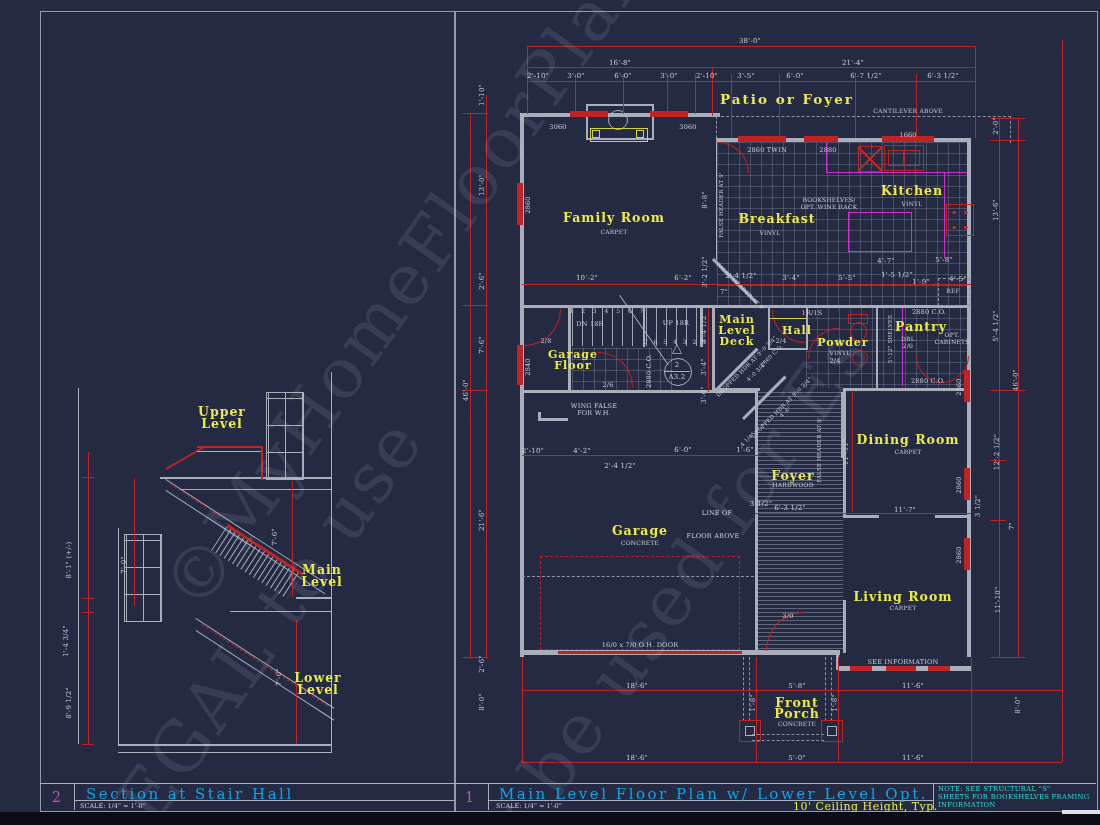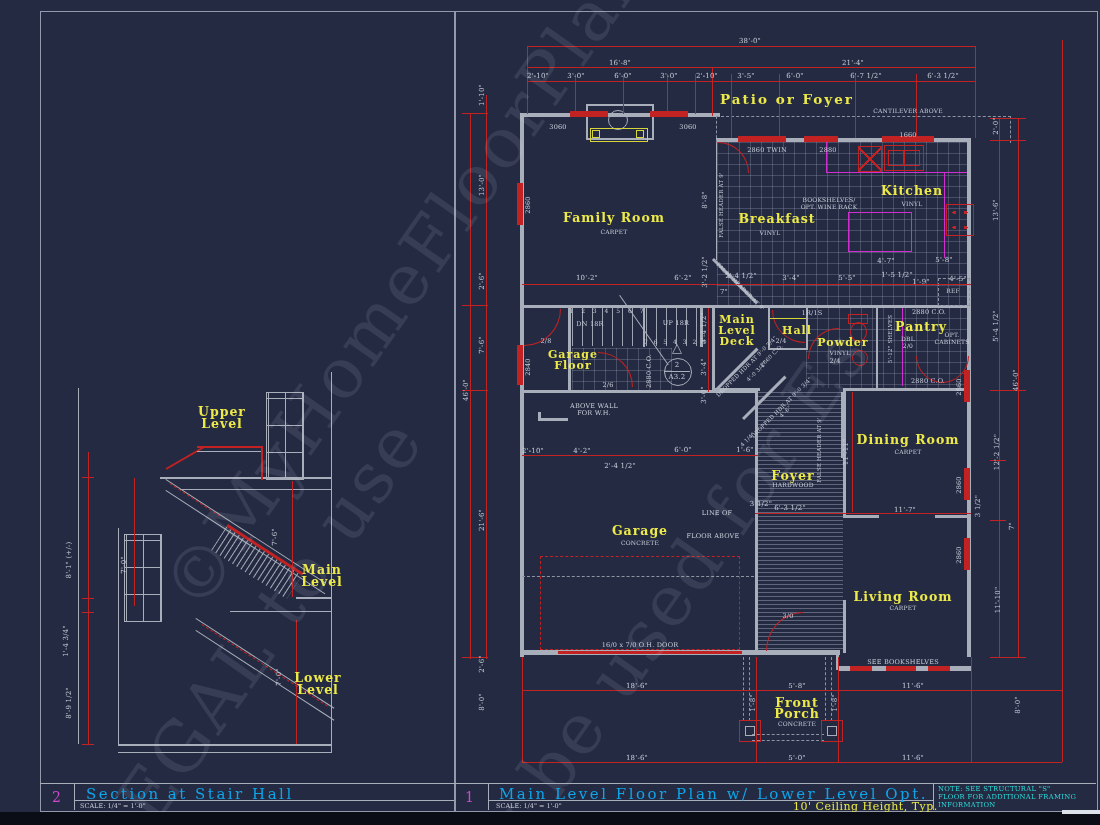--- a/index.html
+++ b/index.html
@@ -372,25 +372,25 @@
 
   <i class="f6" style="left:908px;top:111px">CANTILEVER ABOVE</i>
   <i class="f6" style="left:829px;top:200px">BOOKSHELVES/</i>
   <i class="f6" style="left:829px;top:207px">OPT. WINE RACK</i>
   <i class="r f55" style="left:722px;top:205px">FALSE HEADER AT 9'</i>
   <i class="p f55" style="left:740px;top:287px">FALSE HEADER AT 9'</i>
   <i class="r f55" style="left:820px;top:450px">FALSE HEADER AT 9'</i>
   <i class="q f55" style="left:747px;top:367px">DROPPED HDR AT 9'-0 3/4"</i>
   <i class="q f55" style="left:782px;top:408px">DROPPED HDR AT 9'-0 3/4"</i>
   <i class="q f55" style="left:772px;top:356px">2860 C.O.</i>
-  <i class="f65" style="left:594px;top:406px">ABOVE WALL</i>
+  <i class="f65" style="left:594px;top:406px">WING FALSE</i>
   <i class="f65" style="left:594px;top:413px">FOR W.H.</i>
   <i class="f65" style="left:717px;top:513px">LINE OF</i>
   <i class="f65" style="left:713px;top:536px">FLOOR ABOVE</i>
-  <i class="f65" style="left:903px;top:662px">SEE BOOKSHELVES</i>
+  <i class="f65" style="left:903px;top:662px">SEE INFORMATION</i>
   <i class="f65" style="left:640px;top:645px">16/0 x 7/0 O.H. DOOR</i>
   <i class="f65" style="left:812px;top:313px">1R/1S</i>
   <i class="f65" style="left:929px;top:312px">2880 C.O.</i>
   <i class="f65" style="left:928px;top:381px">2880 C.O.</i>
   <i class="r f65" style="left:649px;top:371px">2880 C.O.</i>
   <i class="r f55" style="left:891px;top:339px">5'-12" SHELVES</i>
   <i class="f6" style="left:908px;top:339px">DBL</i>
   <i class="f6" style="left:908px;top:346px">2/0</i>
   <i class="f6" style="left:952px;top:335px">OPT.</i>
   <i class="f6" style="left:952px;top:342px">CABINETS</i>
@@ -407,18 +407,18 @@
   <s style="left:488px;top:800px;width:445px;height:1px"></s>
   <s style="left:933px;top:783px;width:1px;height:27px"></s>
   <div class="tn" style="left:52px;top:789px">2</div>
   <div class="tl" style="left:86px;top:785px">Section at Stair Hall</div>
   <div class="sc" style="left:80px;top:802px">SCALE: 1/4" = 1'-0"</div>
   <div class="tn" style="left:465px;top:789px">1</div>
   <div class="tl" style="left:499px;top:785px">Main Level Floor Plan w/ Lower Level Opt.</div>
   <div class="sc" style="left:496px;top:802px">SCALE: 1/4" = 1'-0"</div>
   <div class="yl" style="left:793px;top:800px">10' Ceiling Height, Typ.</div>
   <div class="cy" style="left:938px;top:785px">NOTE: SEE STRUCTURAL "S"</div>
-  <div class="cy" style="left:938px;top:793px">FLOOR FOR ADDITIONAL FRAMING</div>
+  <div class="cy" style="left:938px;top:793px">SHEETS FOR BOOKSHELVES FRAMING</div>
   <div class="cy" style="left:938px;top:801px">INFORMATION</div>
 
   <div style="position:absolute;left:0;top:812px;width:1100px;height:13px;background:#0a0d16"></div>
   <div style="position:absolute;left:1062px;top:810px;width:38px;height:4px;background:#dde2ea"></div>
 </div>
 
 </body></html>

